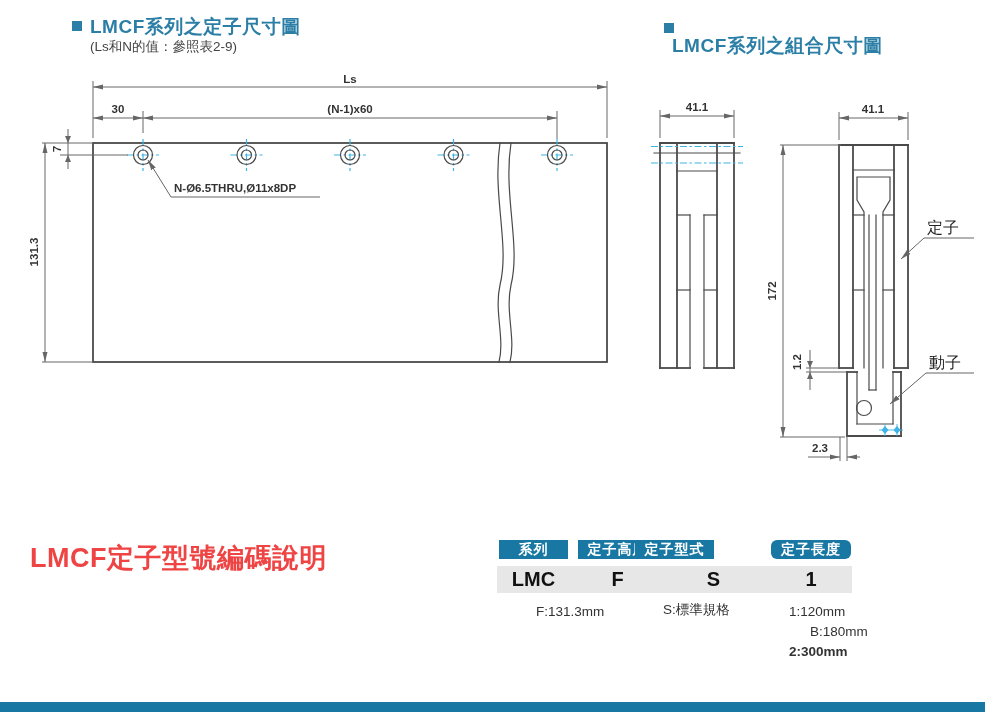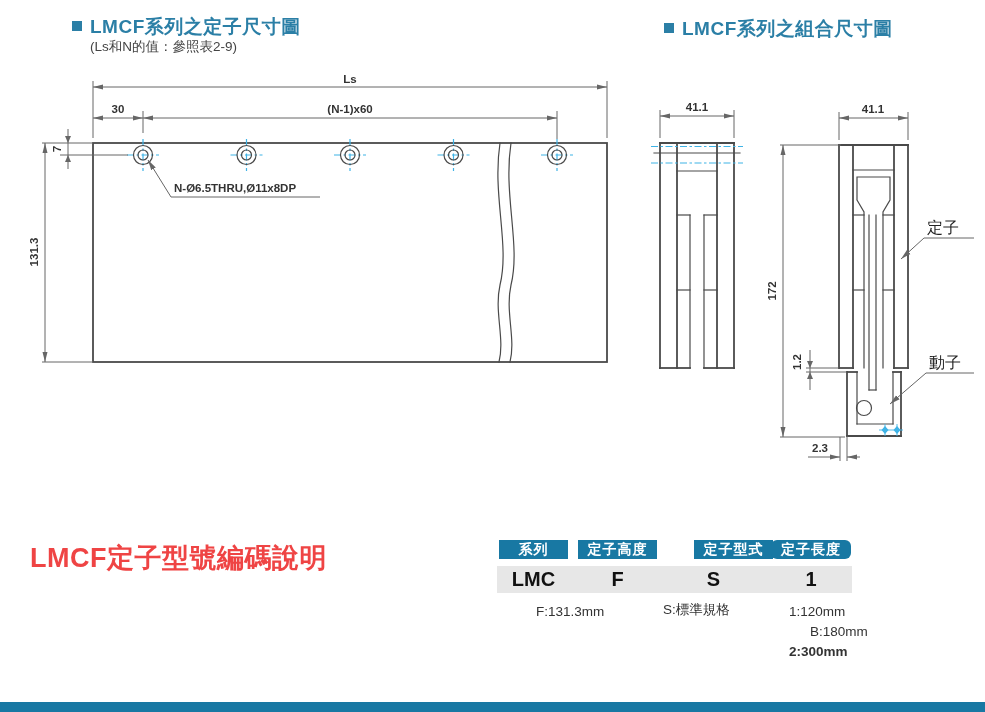--- a/index.html
+++ b/index.html
@@ -216,31 +216,31 @@
       <text class="ctxt" x="929" y="368" text-anchor="start">動子</text>
     </g>
   </svg>
 
   <div class="sec-head" style="left:72px;top:14px;justify-content:space-between;">
     <span class="bullet"></span>
     <span class="sec-title">LMCF系列之定子尺寸圖</span>
   </div>
   <div class="sec-sub">(Ls和N的值：參照表2-9)</div>
 
-  <div class="sec-head" style="left:664px;top:16px;">
+  <div class="sec-head" style="left:664px;top:16px;flex-direction:column;">
     <span class="bullet"></span>
     <span class="sec-title">LMCF系列之組合尺寸圖</span>
   </div>
 
   <div class="coding-heading">LMCF定子型號編碼說明</div>
 
   <div>
     <div class="hcell" style="left:499px;width:69px;">系列</div>
     <div class="hcell" style="left:578px;width:79px;">定子高度</div>
-    <div class="hcell" style="left:694px;width:79px;">定子型式</div>
+    <div class="hcell" style="left:635px;width:79px;">定子型式</div>
     <div class="hcell" style="left:771px;width:80px;border-radius:6px;">定子長度</div>
 
     <div class="vrow"></div>
     <div class="vcell" style="left:499px;width:69px;">LMC</div>
     <div class="vcell" style="left:578px;width:79px;">F</div>
     <div class="vcell" style="left:674px;width:79px;">S</div>
     <div class="vcell" style="left:771px;width:80px;">1</div>
 
     <div class="note" style="left:536px;top:602px;">F:131.3mm</div>
     <div class="note" style="left:663px;top:600px;">S:標準規格</div>

